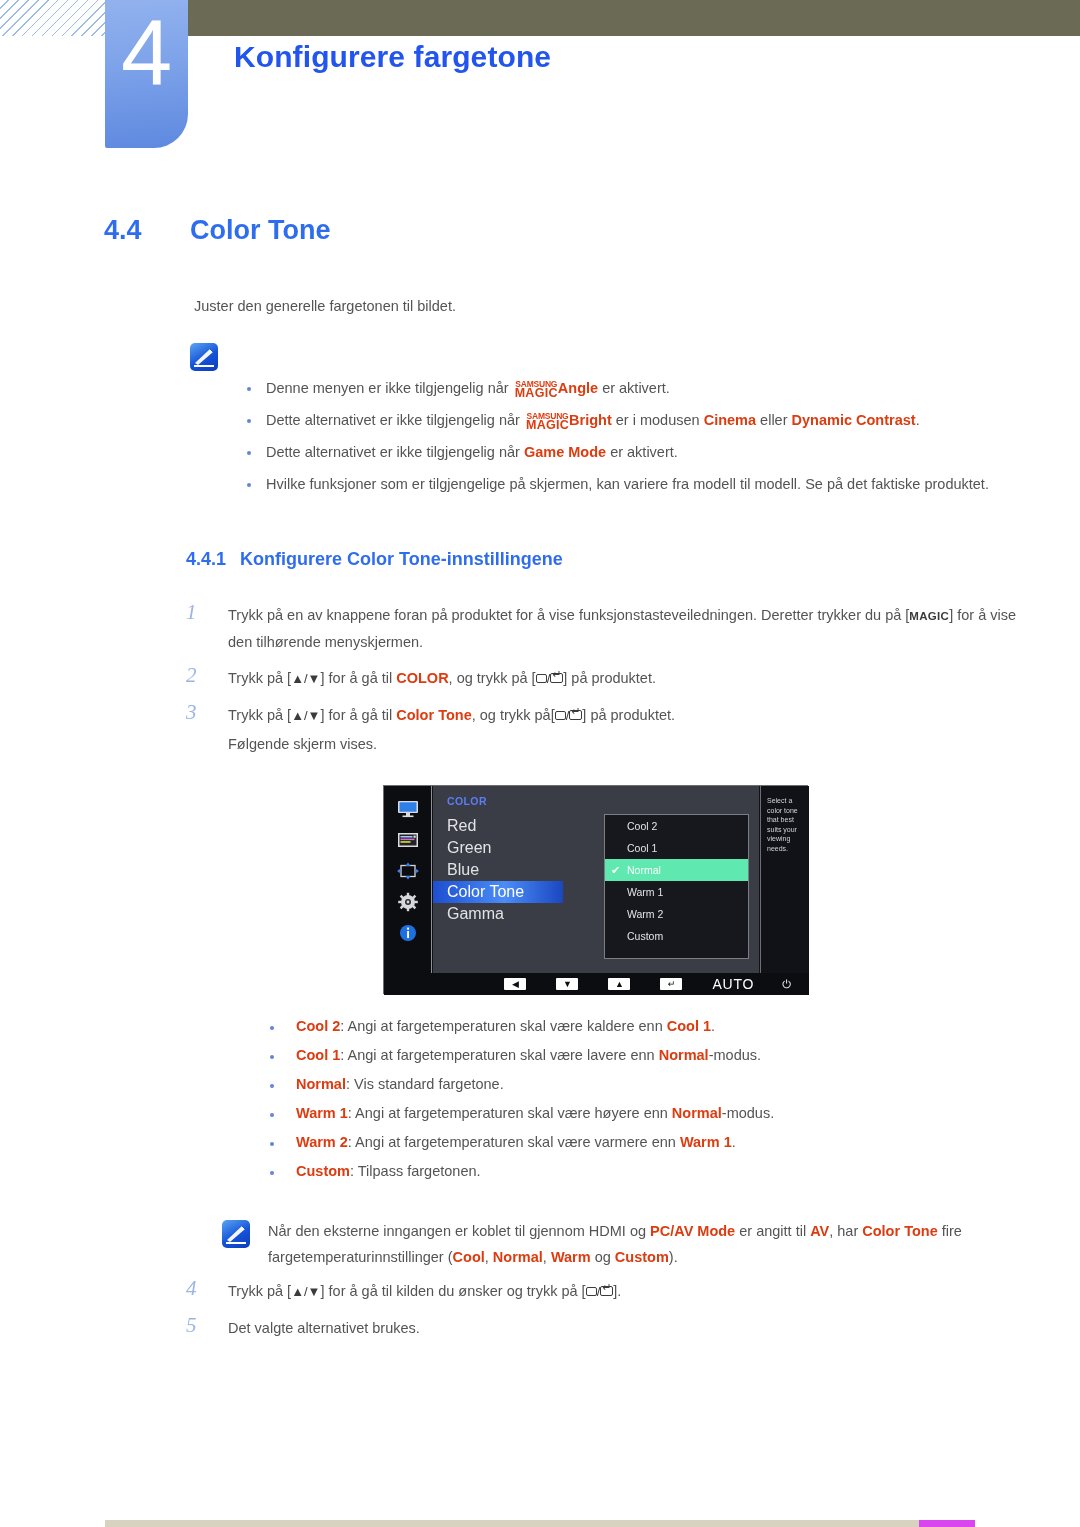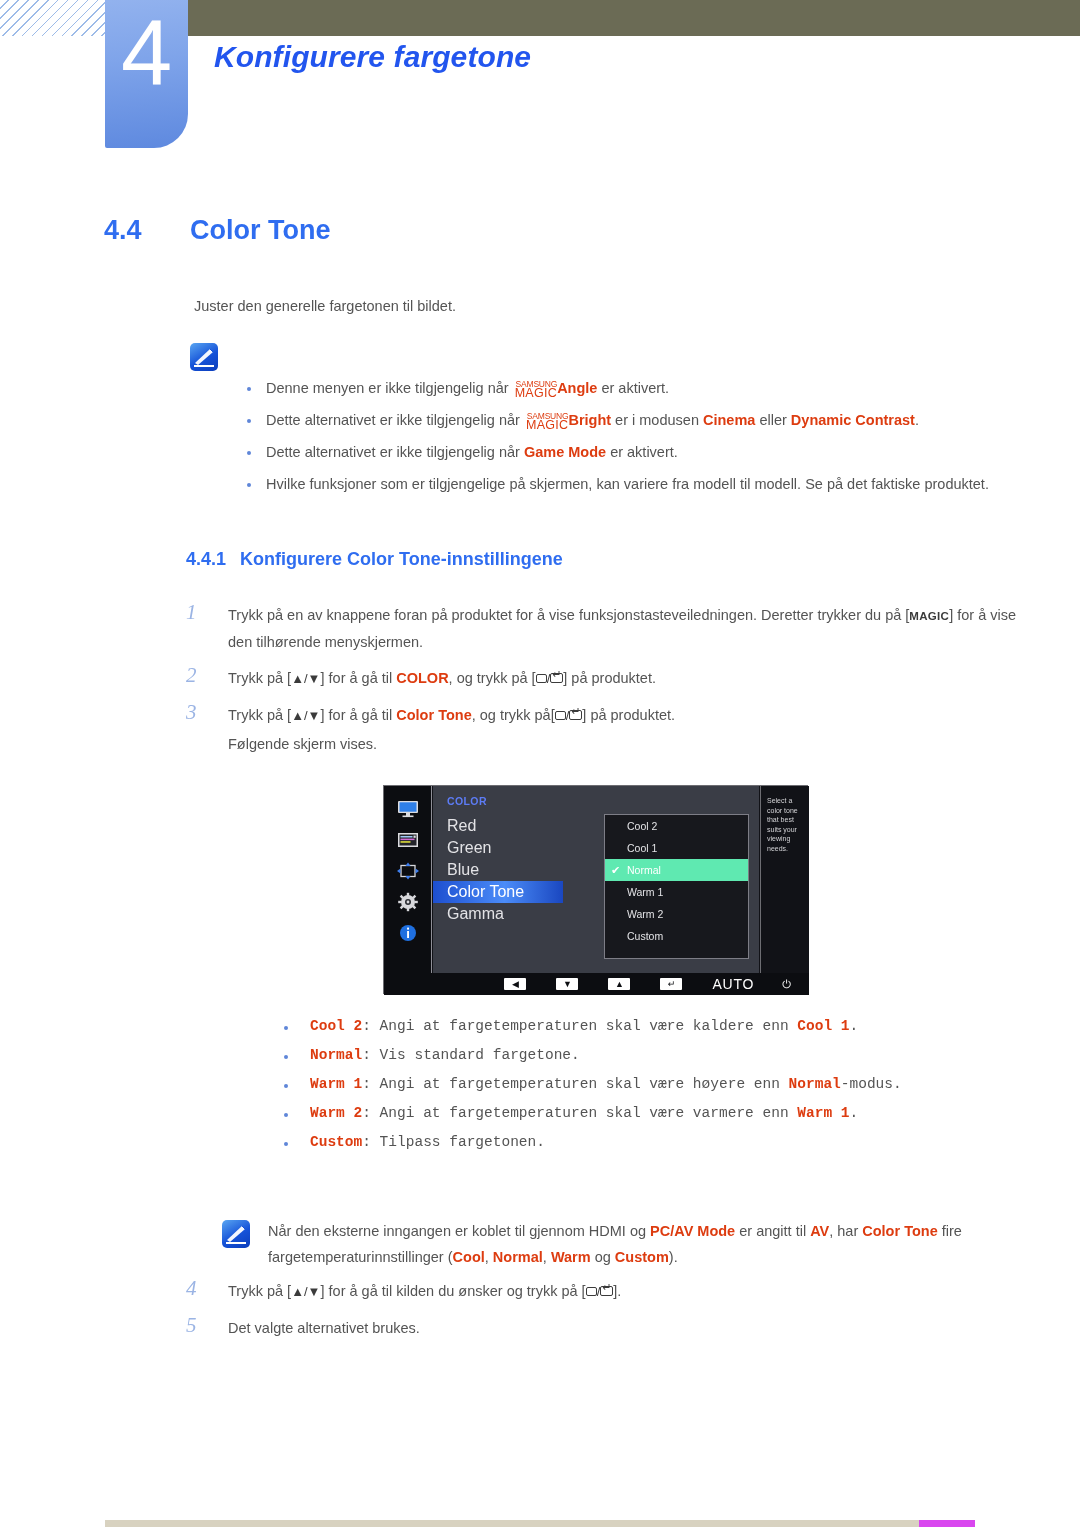--- a/index.html
+++ b/index.html
@@ -34,25 +34,24 @@
   }
   .hdr-tab-num {
     position:absolute; left:0; top:6px; width:83px;
     text-align:center;
     font-size:92px; line-height:1;
     font-weight:400;
     color:#ffffff;
     font-family:"Liberation Sans", sans-serif;
   }
   .hdr-title {
-    position:absolute; left:214px; top:40px;
+    position:absolute; left:234px; top:40px;
     font-size:30px; font-weight:bold;
     color:#2255ee;
     letter-spacing:.1px;
-    font-style:italic;
   }
 
   
   .sec-title { position:absolute; left:104px; top:215px; width:860px; }
   .sec-num {
     display:inline-block; width:86px;
     font-size:27px; font-weight:bold; color:#2f6df0;
     vertical-align:top;
   }
   .sec-name { font-size:27px; font-weight:bold; color:#2f6df0; }
@@ -85,23 +84,23 @@
     content:"";
     position:absolute; left:11px; top:11px;
     width:4px; height:4px; border-radius:50%;
     background:#5f86d8;
   }
   .red { color:#dd3c10; font-weight:bold; }
   .smagic {
     display:inline-block;
     vertical-align:-4px;
     margin:0 0px 0 2px;
-    text-align:right;
+    text-align:center;
     line-height:9px;
-    font-weight:normal;
+    font-weight:bold;
     color:#dd3c10;
   }
   .smagic .s1 { display:block; font-size:8.5px; letter-spacing:-0.2px; }
   .smagic .s2 { display:block; font-size:12.5px; letter-spacing:0.3px; }
 
   
   .subsec { position:absolute; left:186px; top:549px; }
   .subsec-num { font-size:18px; font-weight:bold; color:#2f6df0; margin-right:14px; }
   .subsec-name { font-size:18px; font-weight:bold; color:#2f6df0; }
 
@@ -210,21 +209,21 @@
     background:#ffffff; color:#0c0d11;
     font-size:9px; line-height:12px; text-align:center;
     margin-right:30px; border-radius:1px;
   }
   .osd-key-txt {
     color:#ffffff; font-size:14px; margin-right:28px; letter-spacing:.8px;
   }
   .osd-key-pow { color:#ffffff; font-size:11px; margin-right:18px; }
 
   
-  .opts { position:absolute; left:232px; top:1002px; width:800px;font-family:Liberation Mono, monospace; }
+  .opts { position:absolute; left:218px; top:1002px; width:800px; }
   .opts li {
     position:relative; list-style:none;
     padding-left:38px; margin-bottom:13px;
     font-size:14.5px; color:#545454;
   }
   .opts li:before {
     content:""; position:absolute; left:12px; top:8px;
     width:4px; height:4px; border-radius:50%;
     background:#5f86d8;
   }
@@ -403,20 +402,21 @@
     <span class="osd-key">▼</span>
     <span class="osd-key">▲</span>
     <span class="osd-key">↵</span>
     <span class="osd-key-txt">AUTO</span>
     <span class="osd-key-pow">⏻</span>
   </div>
 </div>
 
 <ul class="opts">
   <li><span class="red">Cool 2</span><span>: Angi at fargetemperaturen skal være kaldere enn </span><span class="red">Cool 1</span><span>.</span></li>
+  <li><span class="red">Cool 1</span><span>: Angi at fargetemperaturen skal være lavere enn </span><span class="red">Normal</span><span>-modus.</span></li>
   <li><span class="red">Normal</span><span>: Vis standard fargetone.</span></li>
   <li><span class="red">Warm 1</span><span>: Angi at fargetemperaturen skal være høyere enn </span><span class="red">Normal</span><span>-modus.</span></li>
   <li><span class="red">Warm 2</span><span>: Angi at fargetemperaturen skal være varmere enn </span><span class="red">Warm 1</span><span>.</span></li>
   <li><span class="red">Custom</span><span>: Tilpass fargetonen.</span></li>
 </ul>
 
 <div class="note2">
   <div class="note-icon">
     <svg width="28" height="28" viewBox="0 0 28 28">
       <path d="M5 20 L20 6 L23 9 L8 22 Z" fill="#ffffff" opacity="0.95"></path>

